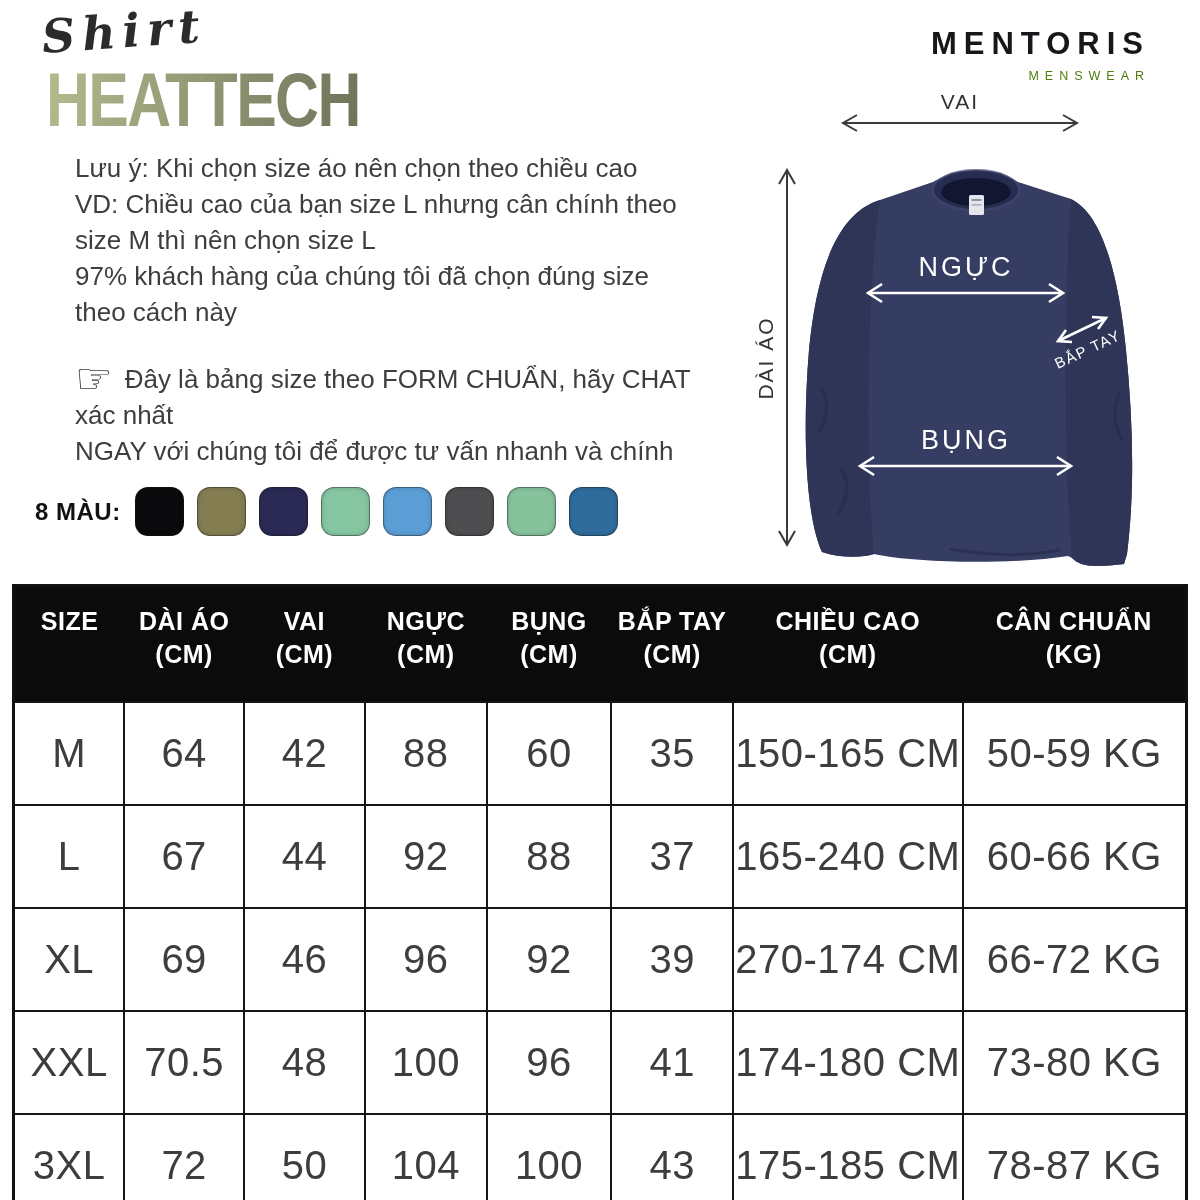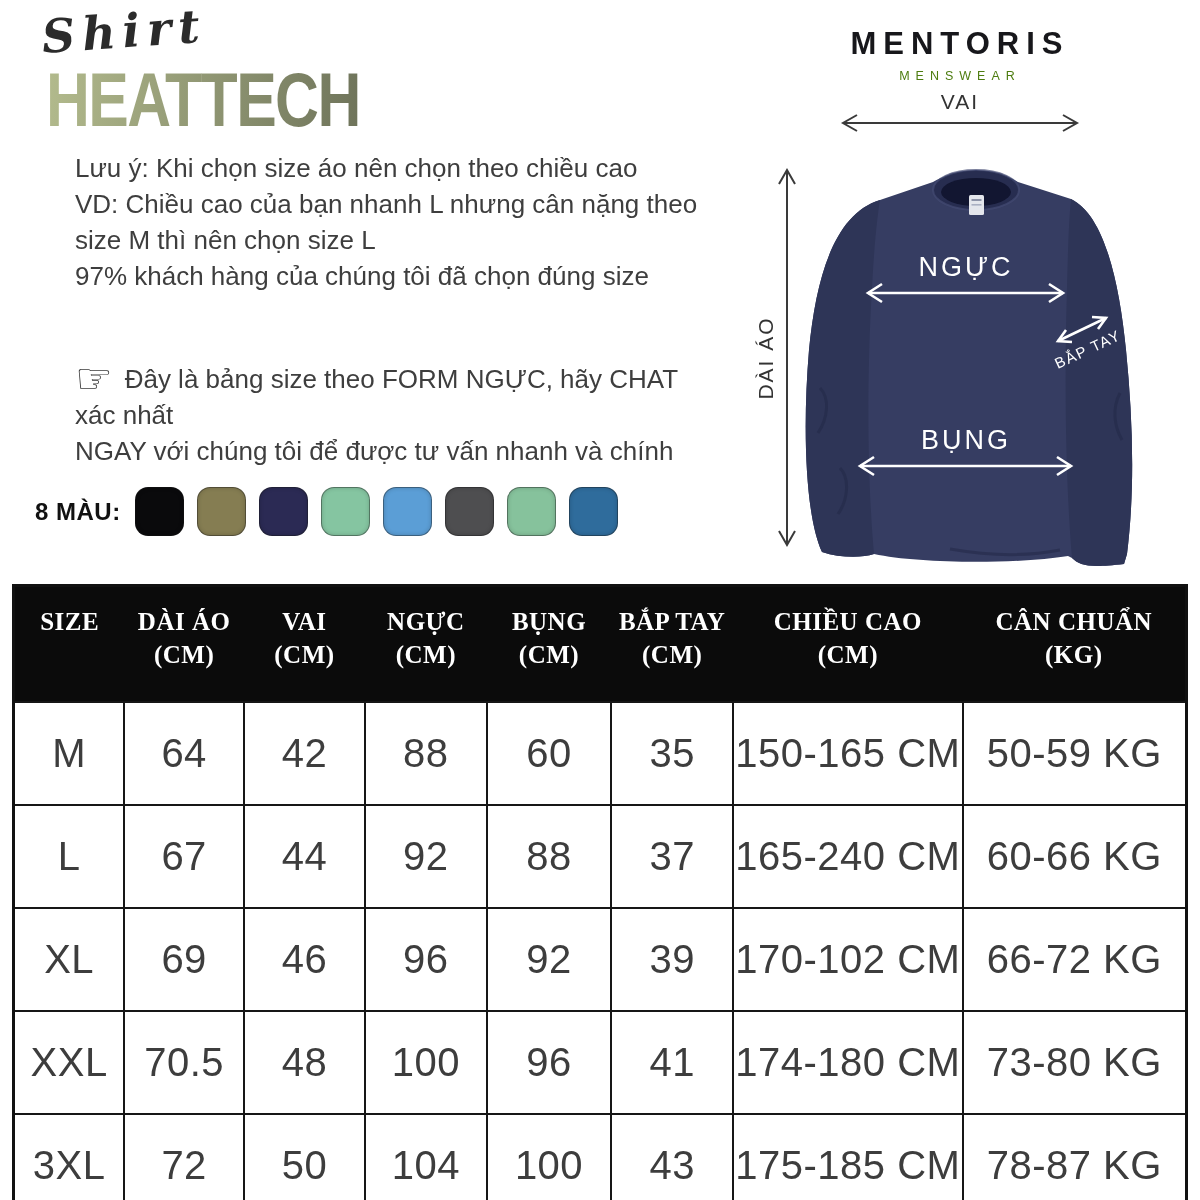--- a/index.html
+++ b/index.html
@@ -6,21 +6,21 @@
   .page{position:relative;width:1200px;height:1200px;background:#fff;overflow:hidden;
         font-family:"Liberation Sans","DejaVu Sans",sans-serif;color:#3e3e3e;}
 
   
   .script-title{position:absolute;left:42px;top:10px;font-family:"DejaVu Serif","Liberation Serif",serif;
        font-style:italic;font-weight:700;font-size:46px;letter-spacing:7px;color:#2b2b2b;
        transform:rotate(-4deg);transform-origin:left center;}
   .product-title{position:absolute;left:46px;top:62px;font-size:76px;font-weight:800;letter-spacing:-2px;
        line-height:1;transform:scaleX(.80);transform-origin:left top;
        -webkit-background-clip:text;background-clip:text;color:transparent;white-space:nowrap;}
-  .brand{position:absolute;left:770px;top:26px;width:380px;text-align:center;color:#17171b;}
+  .brand{position:absolute;left:770px;top:26px;width:380px;text-align:right;color:#17171b;}
   .brand-name{font-size:31px;font-weight:600;letter-spacing:7px;}
   .brand-sub{margin-top:7px;font-size:12.5px;font-weight:400;letter-spacing:6px;color:#4d7c0f;}
 
   
   .note{position:absolute;left:35px;width:660px;font-size:26px;line-height:36px;color:#3e3e3e;margin-left:40px;}
   .note-1{top:150px;}
   .note-2{top:361px;}
   .note-line{white-space:nowrap;}
   .hand-line{display:flex;align-items:center;}
   .hand-icon{font-size:42px;line-height:36px;margin-right:12px;color:#3a3a3a;}
@@ -38,21 +38,21 @@
   .meas-dark{stroke:#3a3a3a;stroke-width:2;fill:none;}
   .meas-white{stroke:#ffffff;stroke-width:2.6;fill:none;}
   .lbl-dark{fill:#333;font-size:21px;letter-spacing:2px;}
   .lbl-white{fill:#fff;font-size:27px;letter-spacing:3px;}
   .fold{stroke:#232847;stroke-width:3;fill:none;opacity:.55;}
 
   
   .size-table-wrap{position:absolute;left:12px;top:584px;width:1176px;}
   table.size-table{width:100%;border-collapse:collapse;table-layout:fixed;border:3px solid #111;}
   .size-table th{background:#0b0b0b;color:#fff;font-size:25px;font-weight:700;letter-spacing:.5px;
-       height:95px;vertical-align:top;padding-top:18px;line-height:33px;font-family:Liberation Serif, serif;}
+       height:95px;vertical-align:top;padding-top:18px;line-height:33px;}
   .size-table th .th-u{font-weight:700;}
   .size-table td{border:2.5px solid #161616;background:#fff;text-align:center;vertical-align:middle;
        height:99px;font-size:40px;font-weight:300;color:#3d3d3d;letter-spacing:.5px;}
   .size-table th:nth-child(1){width:9.3%;}
   .size-table th:nth-child(2){width:10.2%;}
   .size-table th:nth-child(3){width:10.3%;}
   .size-table th:nth-child(4){width:10.4%;}
   .size-table th:nth-child(5){width:10.6%;}
   .size-table th:nth-child(6){width:10.4%;}
   .size-table th:nth-child(7){width:19.7%;}
@@ -65,28 +65,29 @@
 
   <div class="script-title">Shirt</div>
   <div class="product-title" style="background-image: linear-gradient(100deg, rgb(179, 187, 141) 0%, rgb(110, 115, 90) 100%);">HEATTECH</div>
   <div class="brand">
     <div class="brand-name">MENTORIS</div>
     <div class="brand-sub">MENSWEAR</div>
   </div>
 
   <div class="note note-1">
     <div class="note-line">Lưu ý: Khi chọn size áo nên chọn theo chiều cao</div>
-    <div class="note-line">VD: Chiều cao của bạn nhanh L nhưng cân nặng theo</div>
+    <div class="note-line">VD: Chiều cao của bạn size L nhưng cân chính theo</div>
     <div class="note-line">size M thì nên chọn size L</div>
     <div class="note-line">97% khách hàng của chúng tôi đã chọn đúng size</div>
+    <div class="note-line">theo cách này</div>
   </div>
   <div class="note note-2">
     <div class="note-line hand-line">
       <span class="hand-icon">☞</span>
-      <span>Đây là bảng size theo FORM NGỰC, hãy CHAT</span>
+      <span>Đây là bảng size theo FORM CHUẨN, hãy CHAT</span>
     </div>
     <div class="note-line">xác nhất</div>
     <div class="note-line">NGAY với chúng tôi để được tư vấn nhanh và chính</div>
   </div>
 
   <div class="colors-row">
     <span class="colors-label">8 MÀU:</span>
     <span class="swatches">
         <span class="swatch" style="background: rgb(10, 10, 12);"></span>
         <span class="swatch" style="background: rgb(133, 125, 82);"></span>
@@ -210,21 +211,21 @@
             <td>165-240 CM</td>
             <td>60-66 KG</td>
           </tr>
           <tr>
             <td>XL</td>
             <td>69</td>
             <td>46</td>
             <td>96</td>
             <td>92</td>
             <td>39</td>
-            <td>170-102 CM</td>
+            <td>270-174 CM</td>
             <td>66-72 KG</td>
           </tr>
           <tr>
             <td>XXL</td>
             <td>70.5</td>
             <td>48</td>
             <td>100</td>
             <td>96</td>
             <td>41</td>
             <td>174-180 CM</td>

